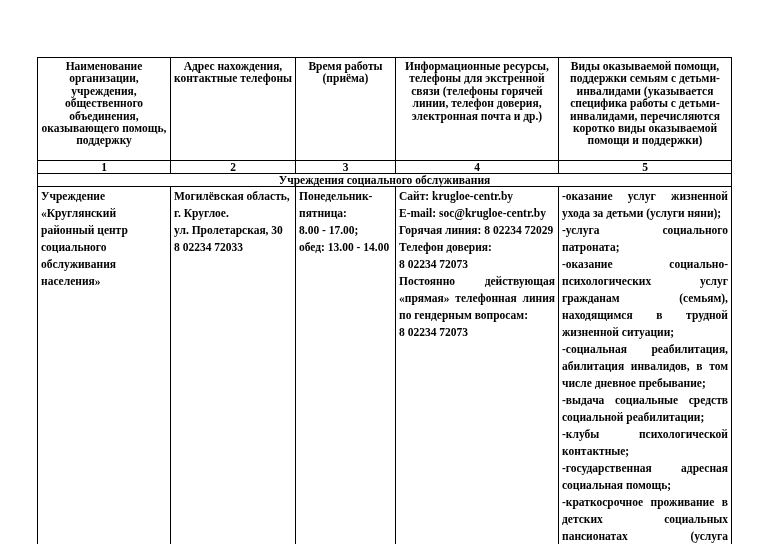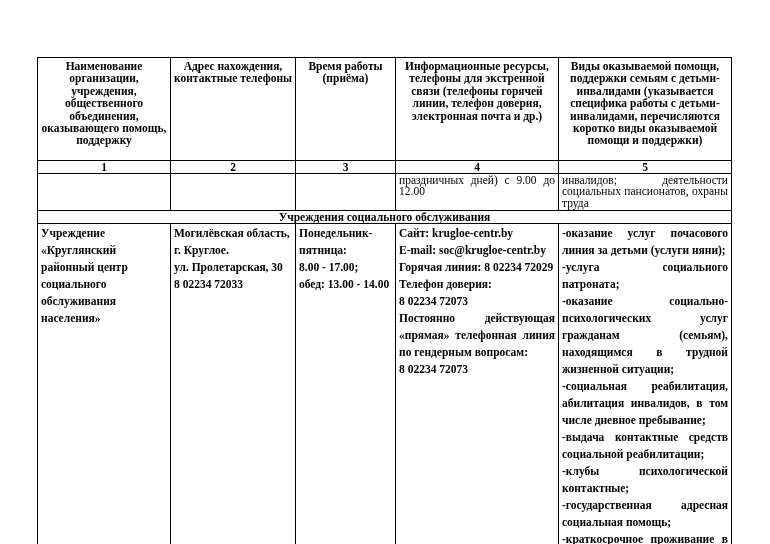--- a/index.html
+++ b/index.html
@@ -102,27 +102,20 @@
     </tr>
 
     <tr class="num-row">
       <td>1</td>
       <td>2</td>
       <td>3</td>
       <td>4</td>
       <td>5</td>
     </tr>
 
-    <tr class="cont-row">
-      <td></td>
-      <td></td>
-      <td></td>
-      <td class="just">праздничных дней) с 9.00 до 12.00</td>
-      <td class="just">инвалидов; деятельности социальных пансионатов, охраны труда</td>
-    </tr>
 
     <tr class="section-row">
       <td colspan="5">Учреждения социального обслуживания</td>
     </tr>
 
     <tr class="data-row">
       <td>Учреждение «Круглянский районный центр социального обслуживания населения»</td>
       <td>
             <div>Могилёвская область,</div>
             <div>г. Круглое.</div>
@@ -137,25 +130,25 @@
       <td class="just">
             <div>Сайт: krugloe-centr.by</div>
             <div>E-mail: soc@krugloe-centr.by</div>
             <div>Горячая линия: 8 02234 72029</div>
             <div>Телефон доверия:</div>
             <div>8 02234 72073</div>
             <div>Постоянно действующая «прямая» телефонная линия по гендерным вопросам:</div>
             <div>8 02234 72073</div>
           </td>
       <td class="just">
-            <div>-оказание услуг почасового линия за детьми (услуги няни);</div>
+            <div>-оказание услуг жизненной ухода за детьми (услуги няни);</div>
             <div>-услуга социального патроната;</div>
             <div>-оказание социально-психологических услуг гражданам (семьям), находящимся в трудной жизненной ситуации;</div>
             <div>-социальная реабилитация, абилитация инвалидов, в том числе дневное пребывание;</div>
-            <div>-выдача контактные средств социальной реабилитации;</div>
+            <div>-выдача социальные средств социальной реабилитации;</div>
             <div>-клубы психологической контактные;</div>
             <div>-государственная адресная социальная помощь;</div>
             <div>-краткосрочное проживание в детских социальных пансионатах (услуга социальной передышки);</div>
             <div>-иные социальные услуги</div>
           </td>
     </tr>
   </tbody>
     </table>
 
 </div>

